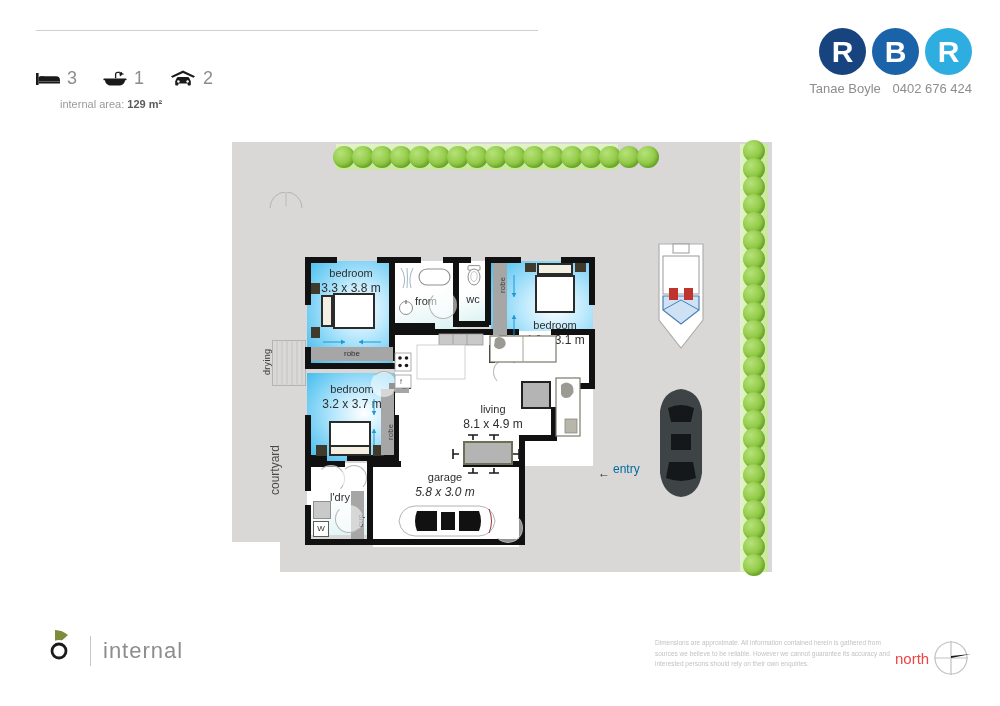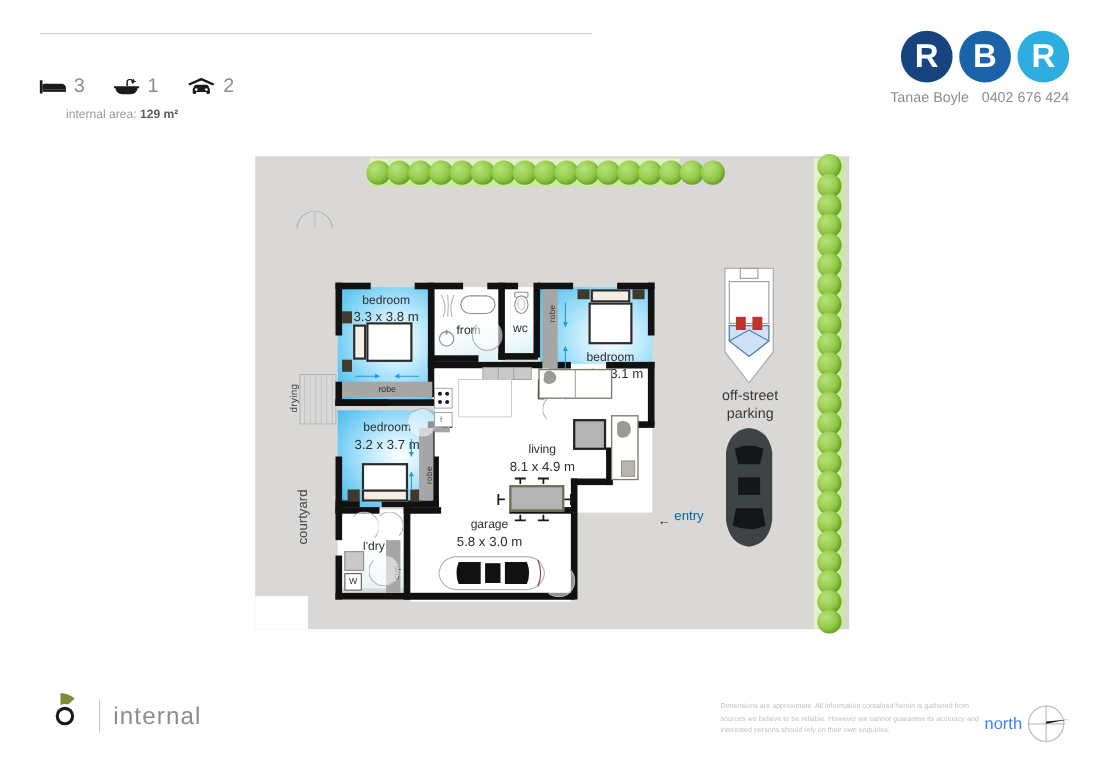--- a/index.html
+++ b/index.html
@@ -300,21 +300,21 @@
   }
   #north {
     position: absolute;
     left: 895px; top: 638px;
     display: flex;
     align-items: center;
     gap: 2px;
   }
   #north-word {
     font-size: 15px;
-    color: #3b82f6;
+    color: #ef4444;
   }
 </style>
 </head>
 <body>
 
 <div id="header">
 
   <div id="title-block">
     <div id="title-rule"></div>
   </div>
@@ -636,45 +636,41 @@
     <div class="robe" style="left:48px; top:236px; width:13px; height:48px;"></div>
     <div class="vlabel" style="left:53px; top:272px; font-size:7.5px;">cup</div>
     <div class="furn" style="left:10px; top:246px; width:18px; height:18px; background:#c9c9c9; border:1px solid #8f8f8f;"></div>
     <div class="furn" style="left:10px; top:266px; width:16px; height:16px; background:#ffffff; border:1px solid #5a5a5a;"></div>
     <div class="label" style="left:10px; top:269px; width:16px; font-size:8px;">W</div>
     <div class="door-arc" style="left:14px; top:210px; width:26px; height:26px; border-color:#b6b6b6; border-bottom-color:transparent; border-left-color:transparent;"></div>
     <div class="door-arc" style="left:38px; top:210px; width:24px; height:24px; border-color:#b6b6b6; border-bottom-color:transparent; border-left-color:transparent;"></div>
     <div class="door-arc" style="left:32px; top:250px; width:26px; height:26px; border-color:#b6b6b6; border-top-color:transparent; border-right-color:transparent;"></div>
 
     <div class="label" style="left:100px; top:216px; width:84px;">garage</div>
-    <div class="label big" style="left:96px; top:230px; width:92px;">5.8 x 3.0 m</div>
+    <div class="label big" style="left:96px; top:230px; width:92px;font-style:italic;">5.8 x 3.0 m</div>
     <svg style="position:absolute; left:90px; top:248px;" width="108" height="36" viewBox="0 0 108 36">
       <path d="M6 18 q2 -14 16 -15 h64 q14 1 16 15 q-2 14 -16 15 H22 q-14 -1 -16 -15 Z" fill="#ffffff" stroke="#b4b4b4" stroke-width="1"></path>
       <path d="M24 8 h20 v20 H24 q-4 -10 0 -20 Z" fill="#111111"></path>
       <path d="M86 8 H66 v20 h20 q4 -10 0 -20 Z" fill="#111111"></path>
       <rect x="48" y="9" width="14" height="18" fill="#111111"></rect>
       <path d="M96 6 q5 12 0 24" stroke="#8e3b3b" stroke-width="1" fill="none"></path>
     </svg>
 
   </div>
 
   <svg id="boat" viewBox="0 0 52 108">
     <path d="M4 2 H48 V78 Q26 106 26 106 Q26 106 4 78 Z" fill="#ffffff" stroke="#b0b0b0" stroke-width="1.2"></path>
     <rect x="18" y="2" width="16" height="9" fill="#ffffff" stroke="#9a9a9a" stroke-width="1"></rect>
     <rect x="8" y="14" width="36" height="38" fill="#ffffff" stroke="#9a9a9a" stroke-width="1"></rect>
     <path d="M8 54 H44 V68 L26 82 L8 68 Z" fill="#cfe2f5" stroke="#4a7fb5" stroke-width="1.2"></path>
     <rect x="14" y="46" width="9" height="12" fill="#c0342e"></rect>
     <rect x="29" y="46" width="9" height="12" fill="#c0342e"></rect>
     <path d="M26 58 L8 68 M26 58 L44 68" stroke="#4a7fb5" stroke-width="1"></path>
   </svg>
 
-  <div id="osp-label">
-    <div>off-street</div>
-    <div>parking</div>
-  </div>
 
   <svg id="osp-car" viewBox="0 0 48 110">
     <path d="M24 1 q18 2 21 22 v62 q-3 22 -21 24 q-18 -2 -21 -24 V23 Q6 3 24 1 Z" fill="#3e4446"></path>
     <path d="M11 20 q13 -6 26 0 l-3 14 H14 Z" fill="#14181a"></path>
     <rect x="14" y="46" width="20" height="16" fill="#14181a"></rect>
     <path d="M12 74 h24 l3 16 q-15 6 -30 0 Z" fill="#14181a"></path>
   </svg>
 
   <div id="entry-arrow">←</div>
   <div id="entry-label">entry</div>

